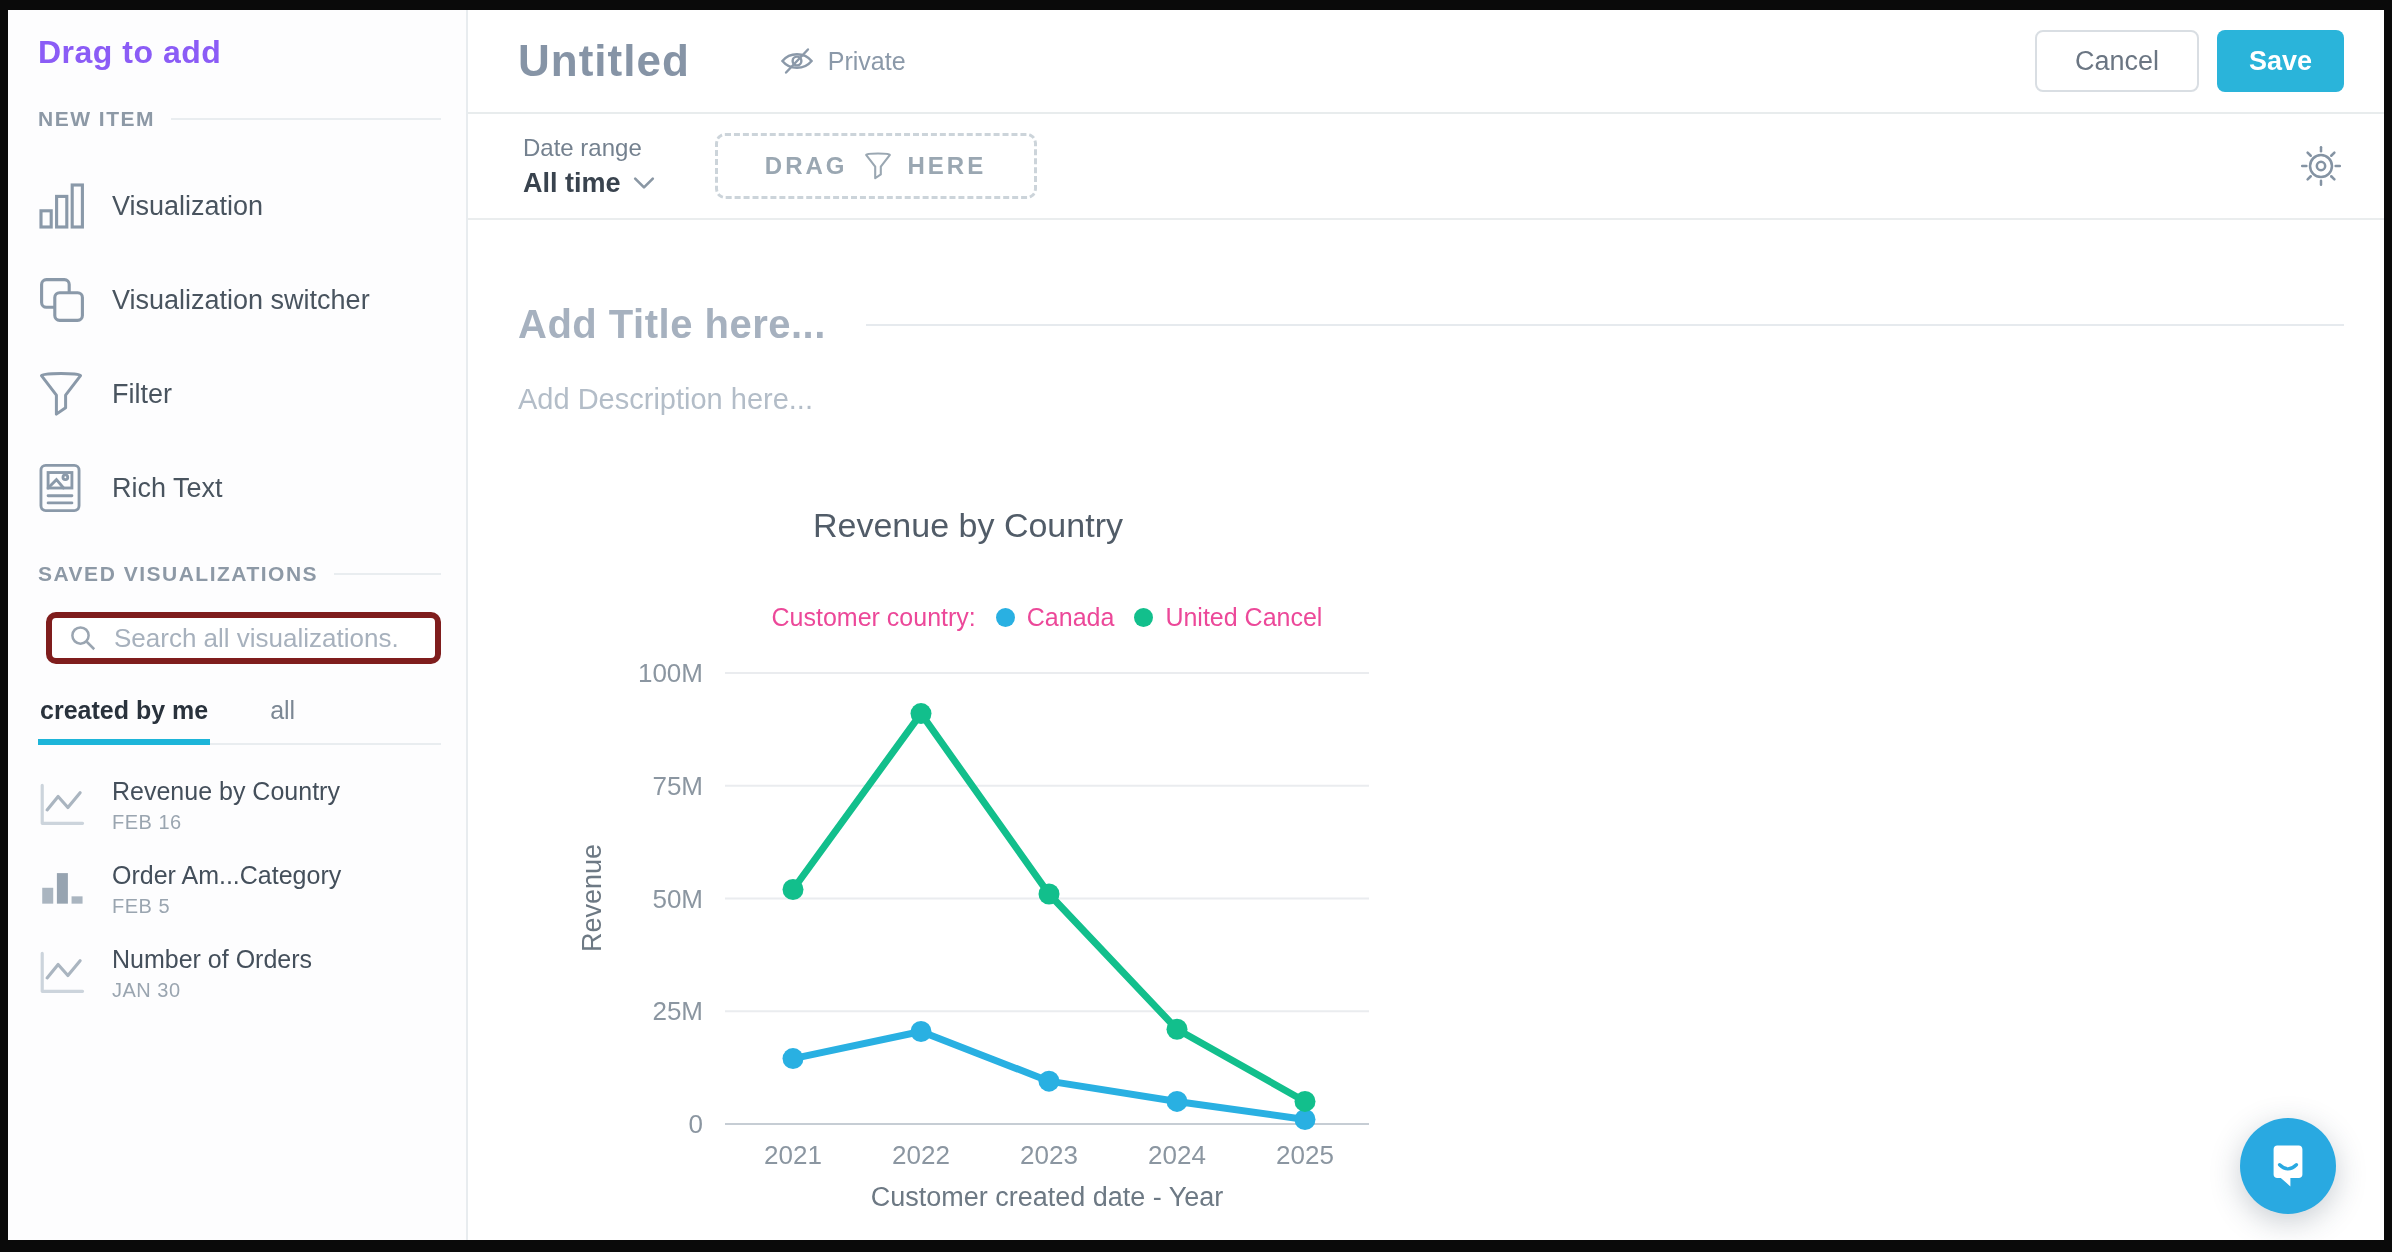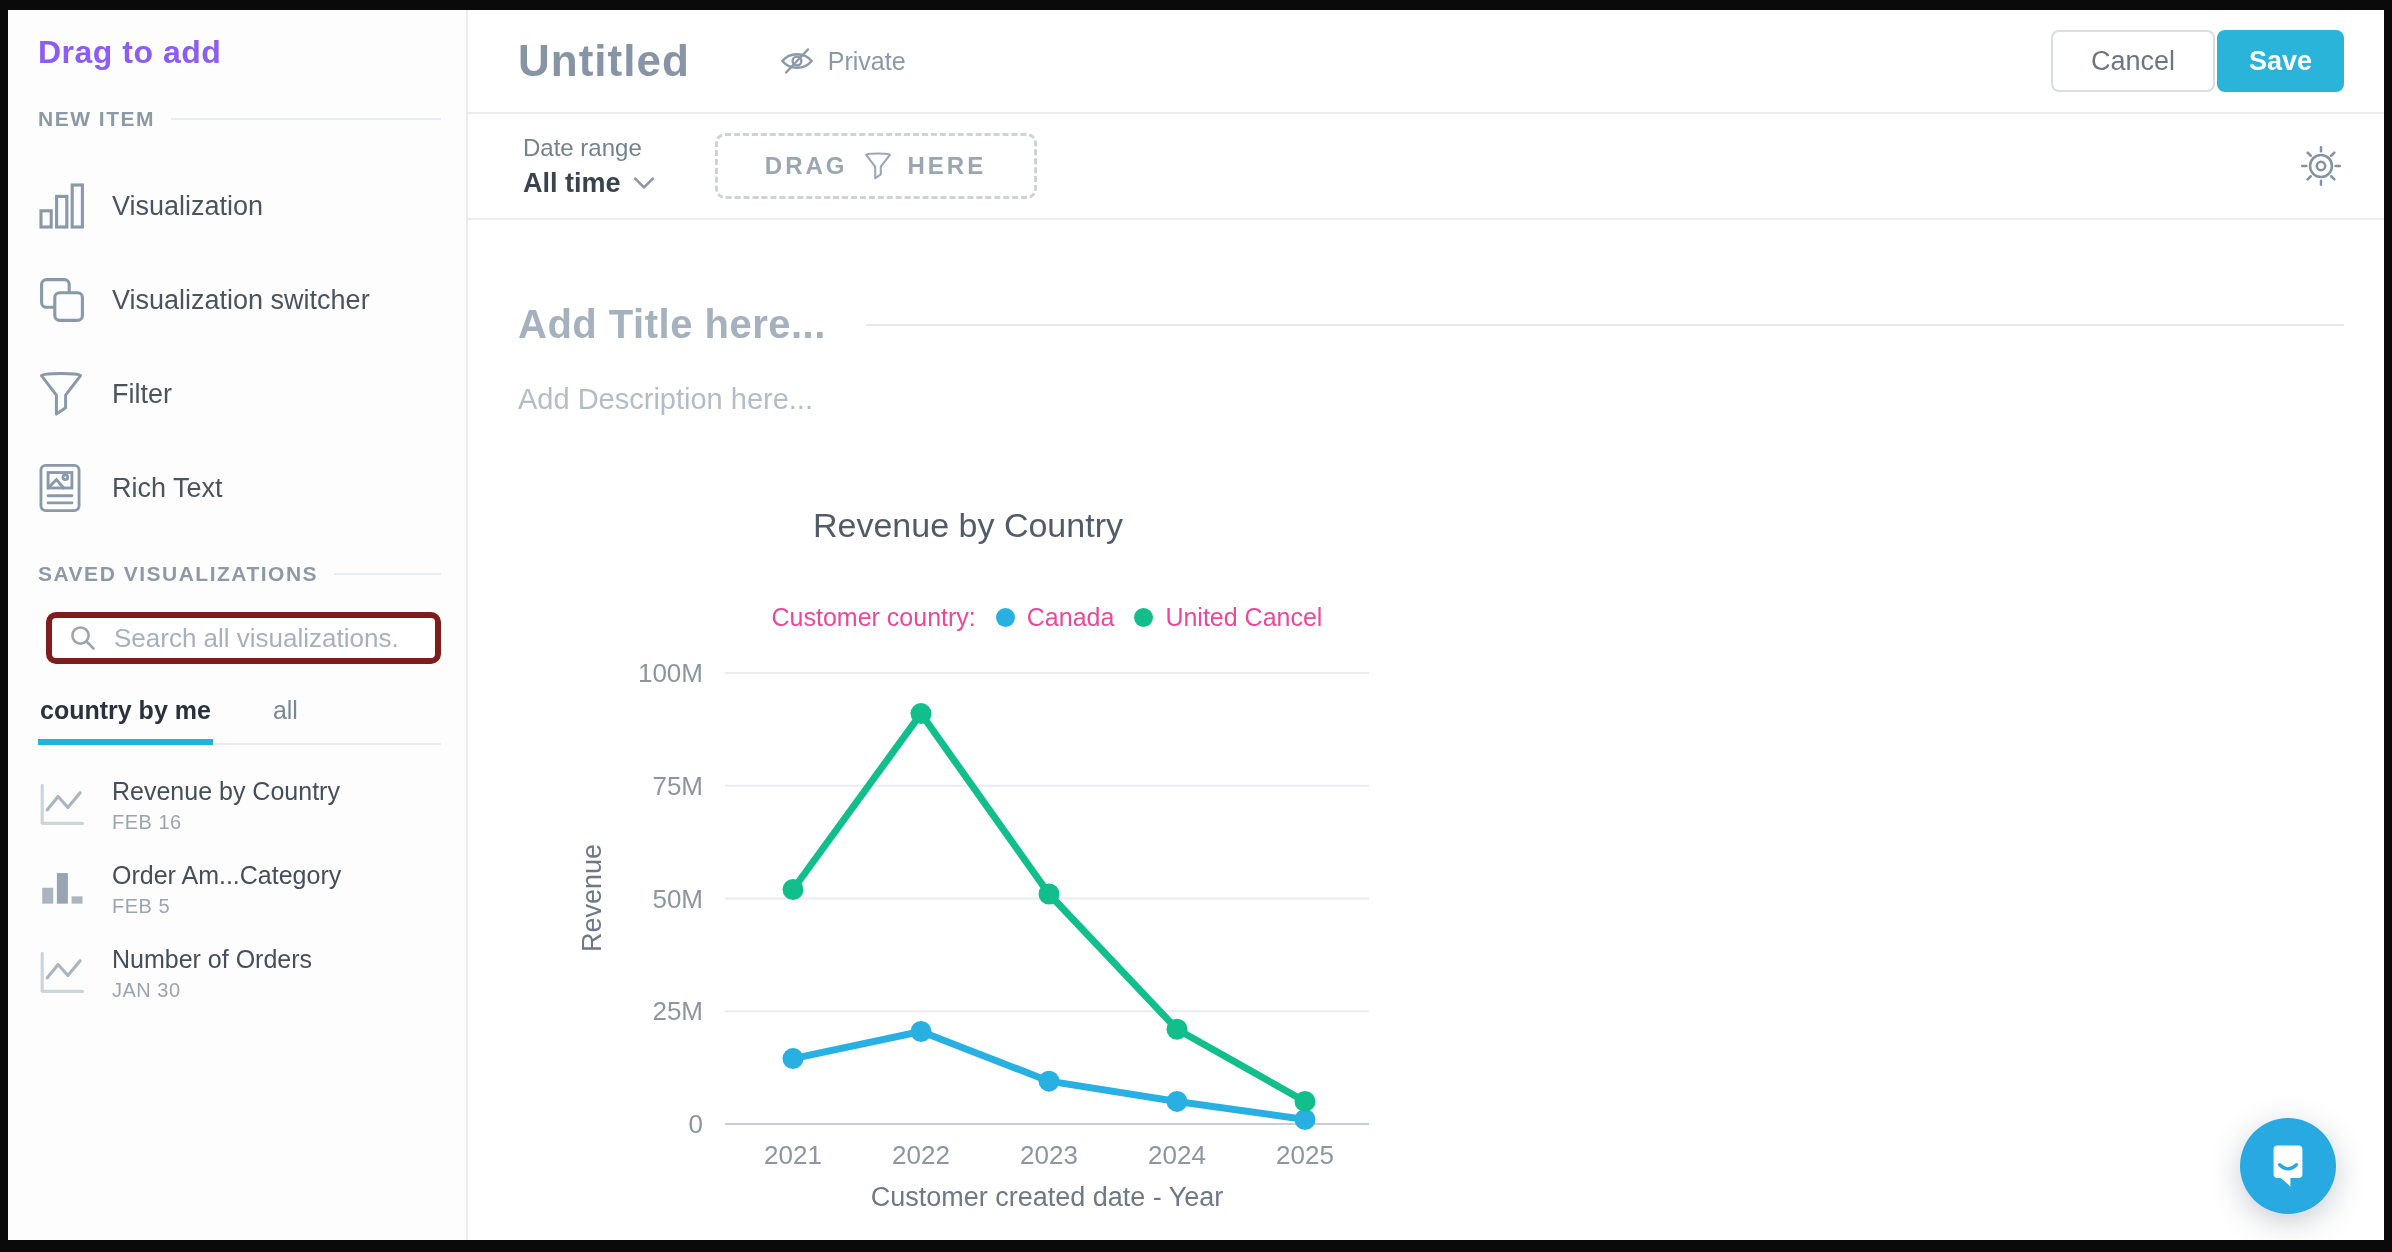--- a/index.html
+++ b/index.html
@@ -48,21 +48,21 @@
   .main { flex:1; display:flex; flex-direction:column; background:#fff; min-width:0; }
   .header { height:104px; flex:none; border-bottom:2px solid #e8eced; display:flex; align-items:center; padding:0 40px 0 50px; }
   .doc-title { font-size:44px; font-weight:bold; color:#8694a6; letter-spacing:1px; cursor:text; }
   .privacy { display:flex; align-items:center; margin-left:90px; color:#8b99a9; font-size:25px; cursor:pointer; }
   .privacy svg { margin-right:14px; }
   .btn-cancel {
     margin-left:auto; height:62px; padding:0 38px; border:2px solid #d9dee3; border-radius:8px;
     background:#fff; color:#6b7683; font-size:27px; font-family:inherit; cursor:pointer;
   }
   .btn-save {
-    margin-left:2px; height:62px; padding:16px 32px; border:none; border-radius:8px;
+    margin-left:18px; height:62px; padding:16px 32px; border:none; border-radius:8px;
     background:#2ab4da; color:#fff; font-weight:bold; font-size:27px; font-family:inherit; cursor:pointer;
   }
   .filterbar { height:106px; flex:none; border-bottom:2px solid #eaedee; display:flex; align-items:center; padding:0 40px 0 55px; }
   .dr-label { font-size:24px; color:#74818f; }
   .dr-value { display:flex; align-items:center; margin-top:6px; font-size:27px; font-weight:bold; color:#39434e; cursor:pointer; }
   .dr-value svg { margin-left:12px; }
   .dropzone {
     margin-left:60px; width:322px; height:66px; border:3px dashed #ccd4da; border-radius:10px;
     display:flex; align-items:center; justify-content:center; gap:16px;
     color:#9aa7b2; font-weight:bold; font-size:24px; letter-spacing:3px;
@@ -153,21 +153,21 @@
 
     <div class="search-box">
       <svg width="30" height="30" viewBox="0 0 24 24" fill="none" stroke="#9aa5b1" stroke-width="2" style="margin-right:14px;flex:none;">
         <circle cx="10" cy="10" r="6.5"></circle>
           <line x1="15" y1="15" x2="21" y2="21"></line>
       </svg>
       <input type="text" value="" placeholder="Search all visualizations." style="">
     </div>
 
     <div class="tabs">
-      <div class="tab active">country by me</div>
+      <div class="tab active">created by me</div>
       <div class="tab">all</div>
     </div>
 
     <div class="saved-list">
       <div class="saved-item">
         <span class="sicon">
           <svg width="50" height="44" viewBox="0 0 40 36" fill="none" stroke-width="2.6" stroke-linecap="round" stroke-linejoin="round">
             <path d="M3 2 L3 33 L36 33" stroke="#ccd4dc"></path>
             <path d="M7 22 L16 11 L24 20 L34 8" stroke="#aab5c0"></path>
           </svg>

